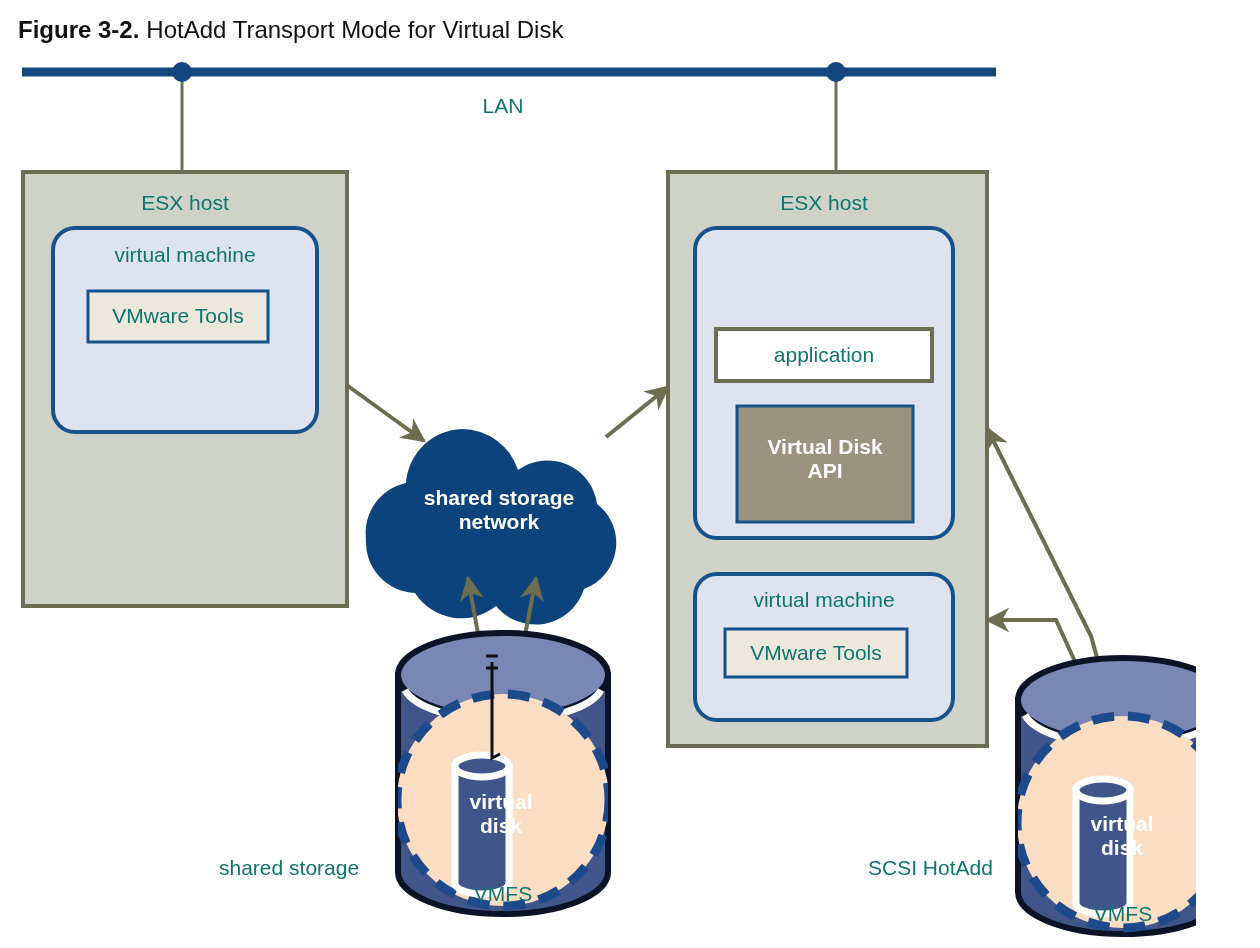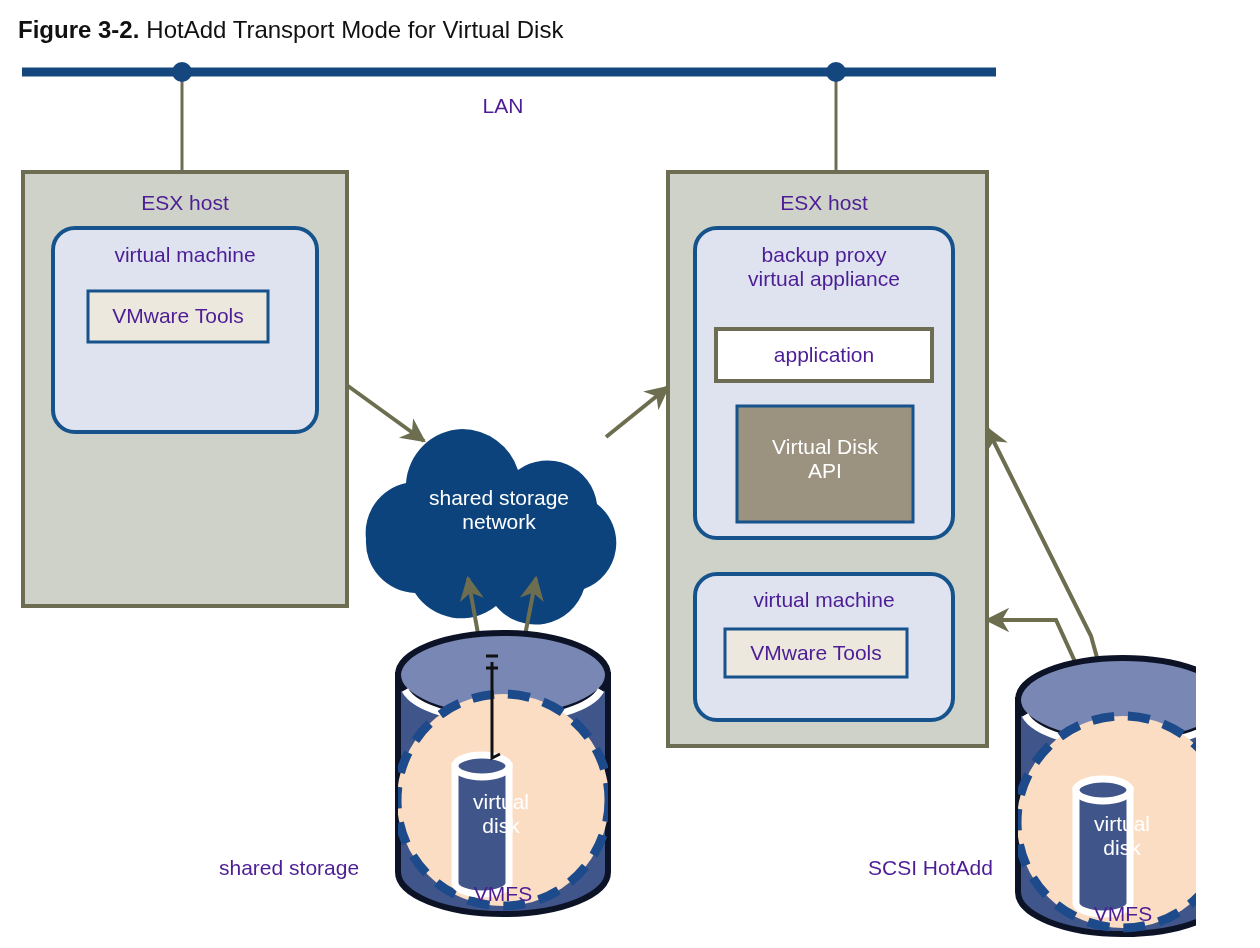--- a/index.html
+++ b/index.html
@@ -34,29 +34,29 @@
   }
   .fig-caption .fig-num {
     font-weight: bold;
   }
   .fig-caption .fig-title {
     font-weight: normal;
     margin-left: 7px;
   }
   .lbl {
     position: absolute;
-    color: #4c1d95;
+    color: #0f766e;
     font-size: 21px;
     line-height: 1.12;
     text-align: center;
     white-space: pre;
     pointer-events: none;
   }
   .lbl.bold {
-    font-weight: normal;
+    font-weight: bold;
   }
   .lbl.white {
     color: #ffffff;
   }
   .lbl.center-x {
     transform: translateX(-50%);
   }
   .watermark {
     position: absolute;
     right: 8px;
@@ -168,22 +168,20 @@
     </g>
   </svg>
 
   <div class="lbl center-x" style="left:503px; top:94px;">LAN</div>
 
   <div class="lbl center-x" style="left:185px; top:191px;">ESX host</div>
   <div class="lbl center-x" style="left:185px; top:243px;">virtual machine</div>
   <div class="lbl center-x" style="left:178px; top:304px;">VMware Tools</div>
 
   <div class="lbl center-x" style="left:824px; top:191px;">ESX host</div>
-  <div class="lbl center-x" style="left:824px; top:243px;">backup proxy
-virtual appliance</div>
   <div class="lbl center-x" style="left:824px; top:343px;text-align:right;">application</div>
   <div class="lbl center-x bold white" style="left:825px; top:435px;">Virtual Disk
 API</div>
   <div class="lbl center-x" style="left:824px; top:588px;">virtual machine</div>
   <div class="lbl center-x" style="left:816px; top:641px;">VMware Tools</div>
 
   <div class="lbl center-x bold white" style="left:499px; top:486px;">shared storage
 network</div>
 
   <div class="lbl" style="left:219px; top:856px;">shared storage</div>

